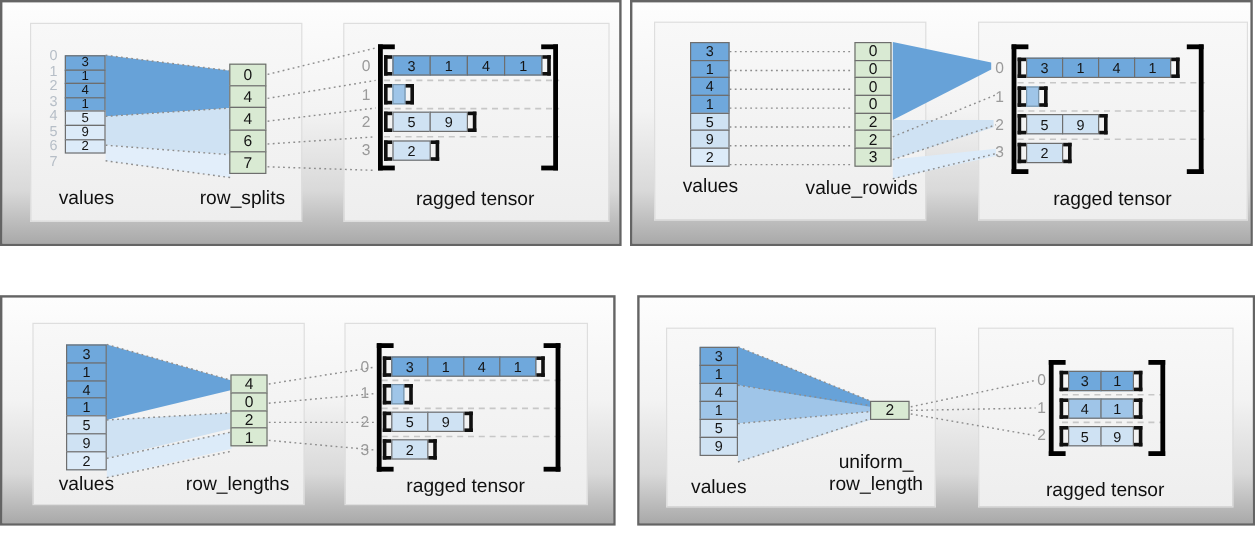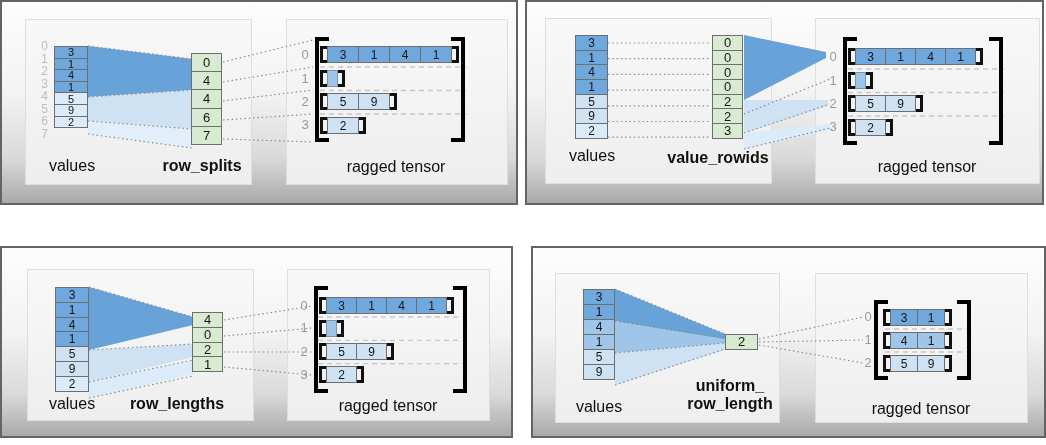--- a/index.html
+++ b/index.html
@@ -23,21 +23,21 @@
   .green{background:#d9ead3;}
   .empty{width:11px;border-color:#7a96ad;}
   .rrow{position:absolute;display:flex;align-items:stretch;z-index:3;height:var(--h,17px);}
   .rb{box-sizing:border-box;width:7px;flex:0 0 auto;border:3.5px solid #101010;}
   .rb.l{border-right:none;}
   .rb.r{border-left:none;}
   .bb{position:absolute;box-sizing:border-box;width:14px;border:4px solid #000;z-index:2;}
   .bb.l{border-right:none;}
   .bb.r{border-left:none;}
   .cap{position:absolute;font-size:16px;line-height:18px;color:#101010;text-align:center;z-index:3;}
-  .cap.b{font-weight:bold;}
+  .cap.b{font-weight:normal;}
   .ridx{position:absolute;width:16px;font-size:13px;line-height:16px;color:#9a9a9a;text-align:center;z-index:3;}
   .idxl{position:absolute;left:28px;width:18px;font-size:12px;line-height:13px;color:#b6bec7;text-align:right;z-index:3;}
   #b1 .vcol .cell{font-size:11px;}
   .gcol .cell{font-size:13px;}
   .dot{stroke:#8d8d8d;stroke-width:1.2;stroke-dasharray:1.5 2.8;fill:none;}
   .sep{stroke:#c7c7c7;stroke-width:1.3;stroke-dasharray:5 4;fill:none;}
 </style>
 </head>
 <body>
 
@@ -238,21 +238,21 @@
       <div class="cell light">9</div>
       <div class="cell pale">2</div>
     </div>
   <div class="gcol" style="left:190px;top:64px;--w:31px;--h:15.8px">
       <div class="cell green">4</div>
       <div class="cell green">0</div>
       <div class="cell green">2</div>
       <div class="cell green">1</div>
     </div>
   <div class="cap" style="left:25px;top:147px;width:90px">values</div>
-  <div class="cap b" style="left:115px;top:147px;width:120px">row_lengths</div>
+  <div class="cap b" style="left:136px;top:147px;width:120px">row_lengths</div>
   <div class="bb l" style="left:312px;top:38px;height:107px"></div>
   <div class="bb r" style="left:451px;top:38px;height:107px"></div>
   <span class="ridx" style="left:294px;top:50px">0</span>
   <span class="ridx" style="left:294px;top:72px">1</span>
   <span class="ridx" style="left:294px;top:96px">2</span>
   <span class="ridx" style="left:294px;top:119px">3</span>
   <div class="rrow" style="left:317px;top:49px;--w:31px;--h:17px">
       <div class="rb l"></div>
       <div class="cells">
         <div class="cell dark">3</div>

